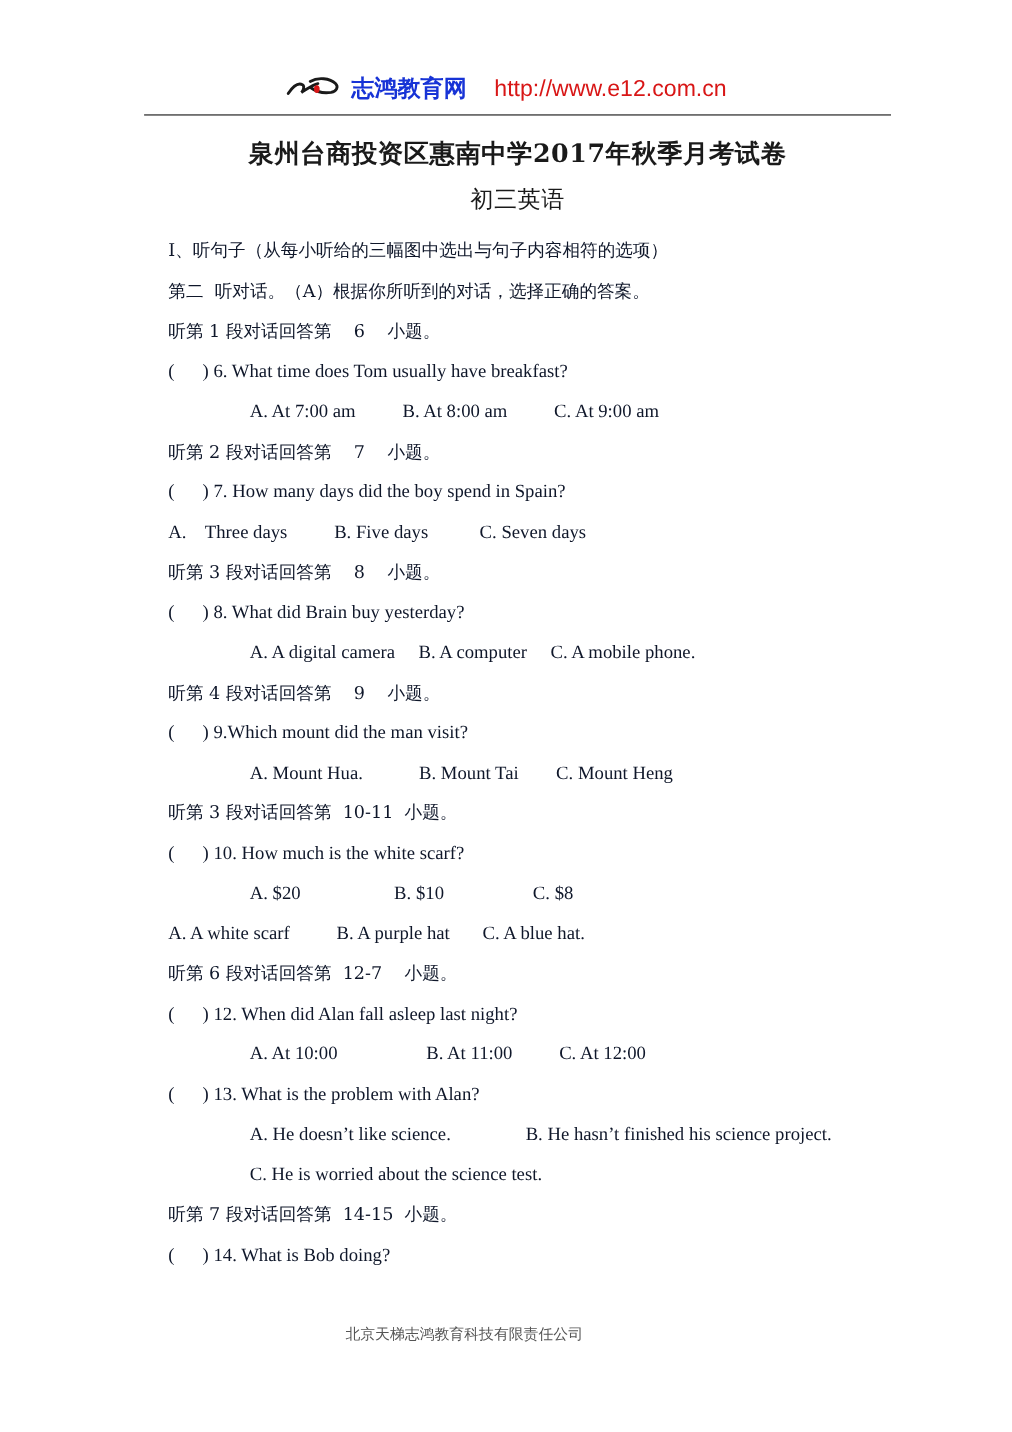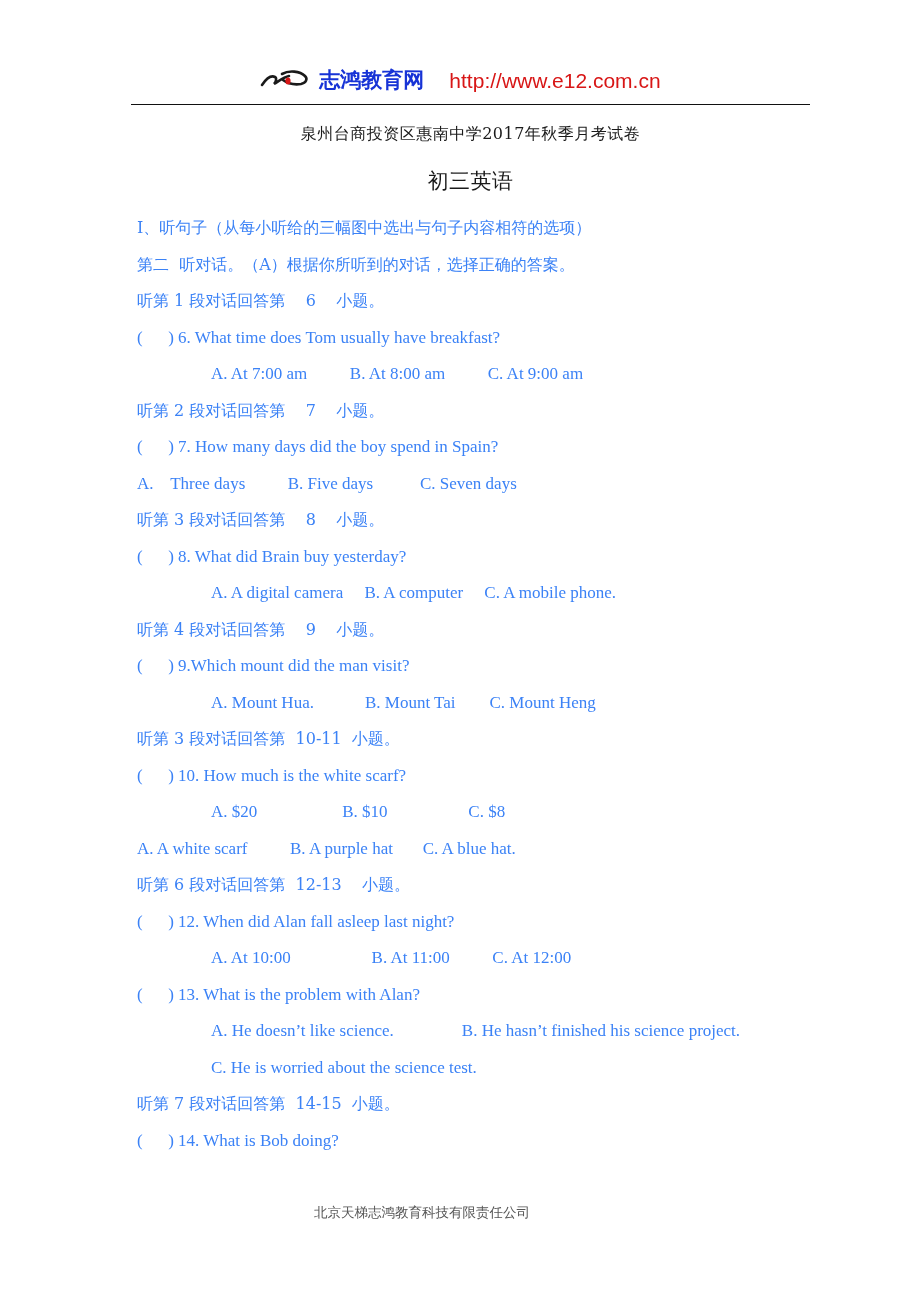--- a/index.html
+++ b/index.html
@@ -74,22 +74,22 @@
     border-top: 1.6px solid #111111;
   }
 
   
   .doc-title {
     position: absolute;
     left: 131px;
     top: 124px;
     width: 679px;
     text-align: center;
-    font-size: 16px;
-    font-weight: normal;
+    font-size: 23px;
+    font-weight: bold;
     font-family: "DejaVu Serif", "Liberation Serif", serif;
     letter-spacing: 0.5px;
     white-space: nowrap;
   }
   .doc-subtitle {
     position: absolute;
     left: 131px;
     top: 167px;
     width: 679px;
     text-align: center;
@@ -103,21 +103,22 @@
   .body-area {
     position: absolute;
     left: 137px;
     top: 210px;
     width: 680px;
   }
   .line {
     font-size: 16.5px;
     line-height: 36.5px;
     white-space: pre;
-    color: #3b82f6;
+    color: #0f172a;
+    margin-left: 16px;
   }
   .line.cn {
     font-family: "DejaVu Serif", "Liberation Serif", serif;
     font-size: 16px;
   }
   .line.en {
     font-family: "Liberation Serif", "DejaVu Serif", serif;
     font-size: 17px;
   }
   .line.indent {
@@ -171,21 +172,21 @@
       <div class="line cn">听第 3 段对话回答第    8    小题。</div>
       <div class="line en">(      ) 8. What did Brain buy yesterday?</div>
       <div class="line en indent">A. A digital camera     B. A computer     C. A mobile phone.</div>
       <div class="line cn">听第 4 段对话回答第    9    小题。</div>
       <div class="line en">(      ) 9.Which mount did the man visit?</div>
       <div class="line en indent">A. Mount Hua.            B. Mount Tai        C. Mount Heng</div>
       <div class="line cn">听第 3 段对话回答第  10-11  小题。</div>
       <div class="line en">(      ) 10. How much is the white scarf?</div>
       <div class="line en indent">A. $20                    B. $10                   C. $8</div>
       <div class="line en">A. A white scarf          B. A purple hat       C. A blue hat.</div>
-      <div class="line cn">听第 6 段对话回答第  12-13    小题。</div>
+      <div class="line cn">听第 6 段对话回答第  12-7    小题。</div>
       <div class="line en">(      ) 12. When did Alan fall asleep last night?</div>
       <div class="line en indent">A. At 10:00                   B. At 11:00          C. At 12:00</div>
       <div class="line en">(      ) 13. What is the problem with Alan?</div>
       <div class="line en indent">A. He doesn’t like science.                B. He hasn’t finished his science project.</div>
       <div class="line en indent">C. He is worried about the science test.</div>
       <div class="line cn">听第 7 段对话回答第  14-15  小题。</div>
       <div class="line en">(      ) 14. What is Bob doing?</div>
     </div>
 
   <div class="footer">北京天梯志鸿教育科技有限责任公司</div>

